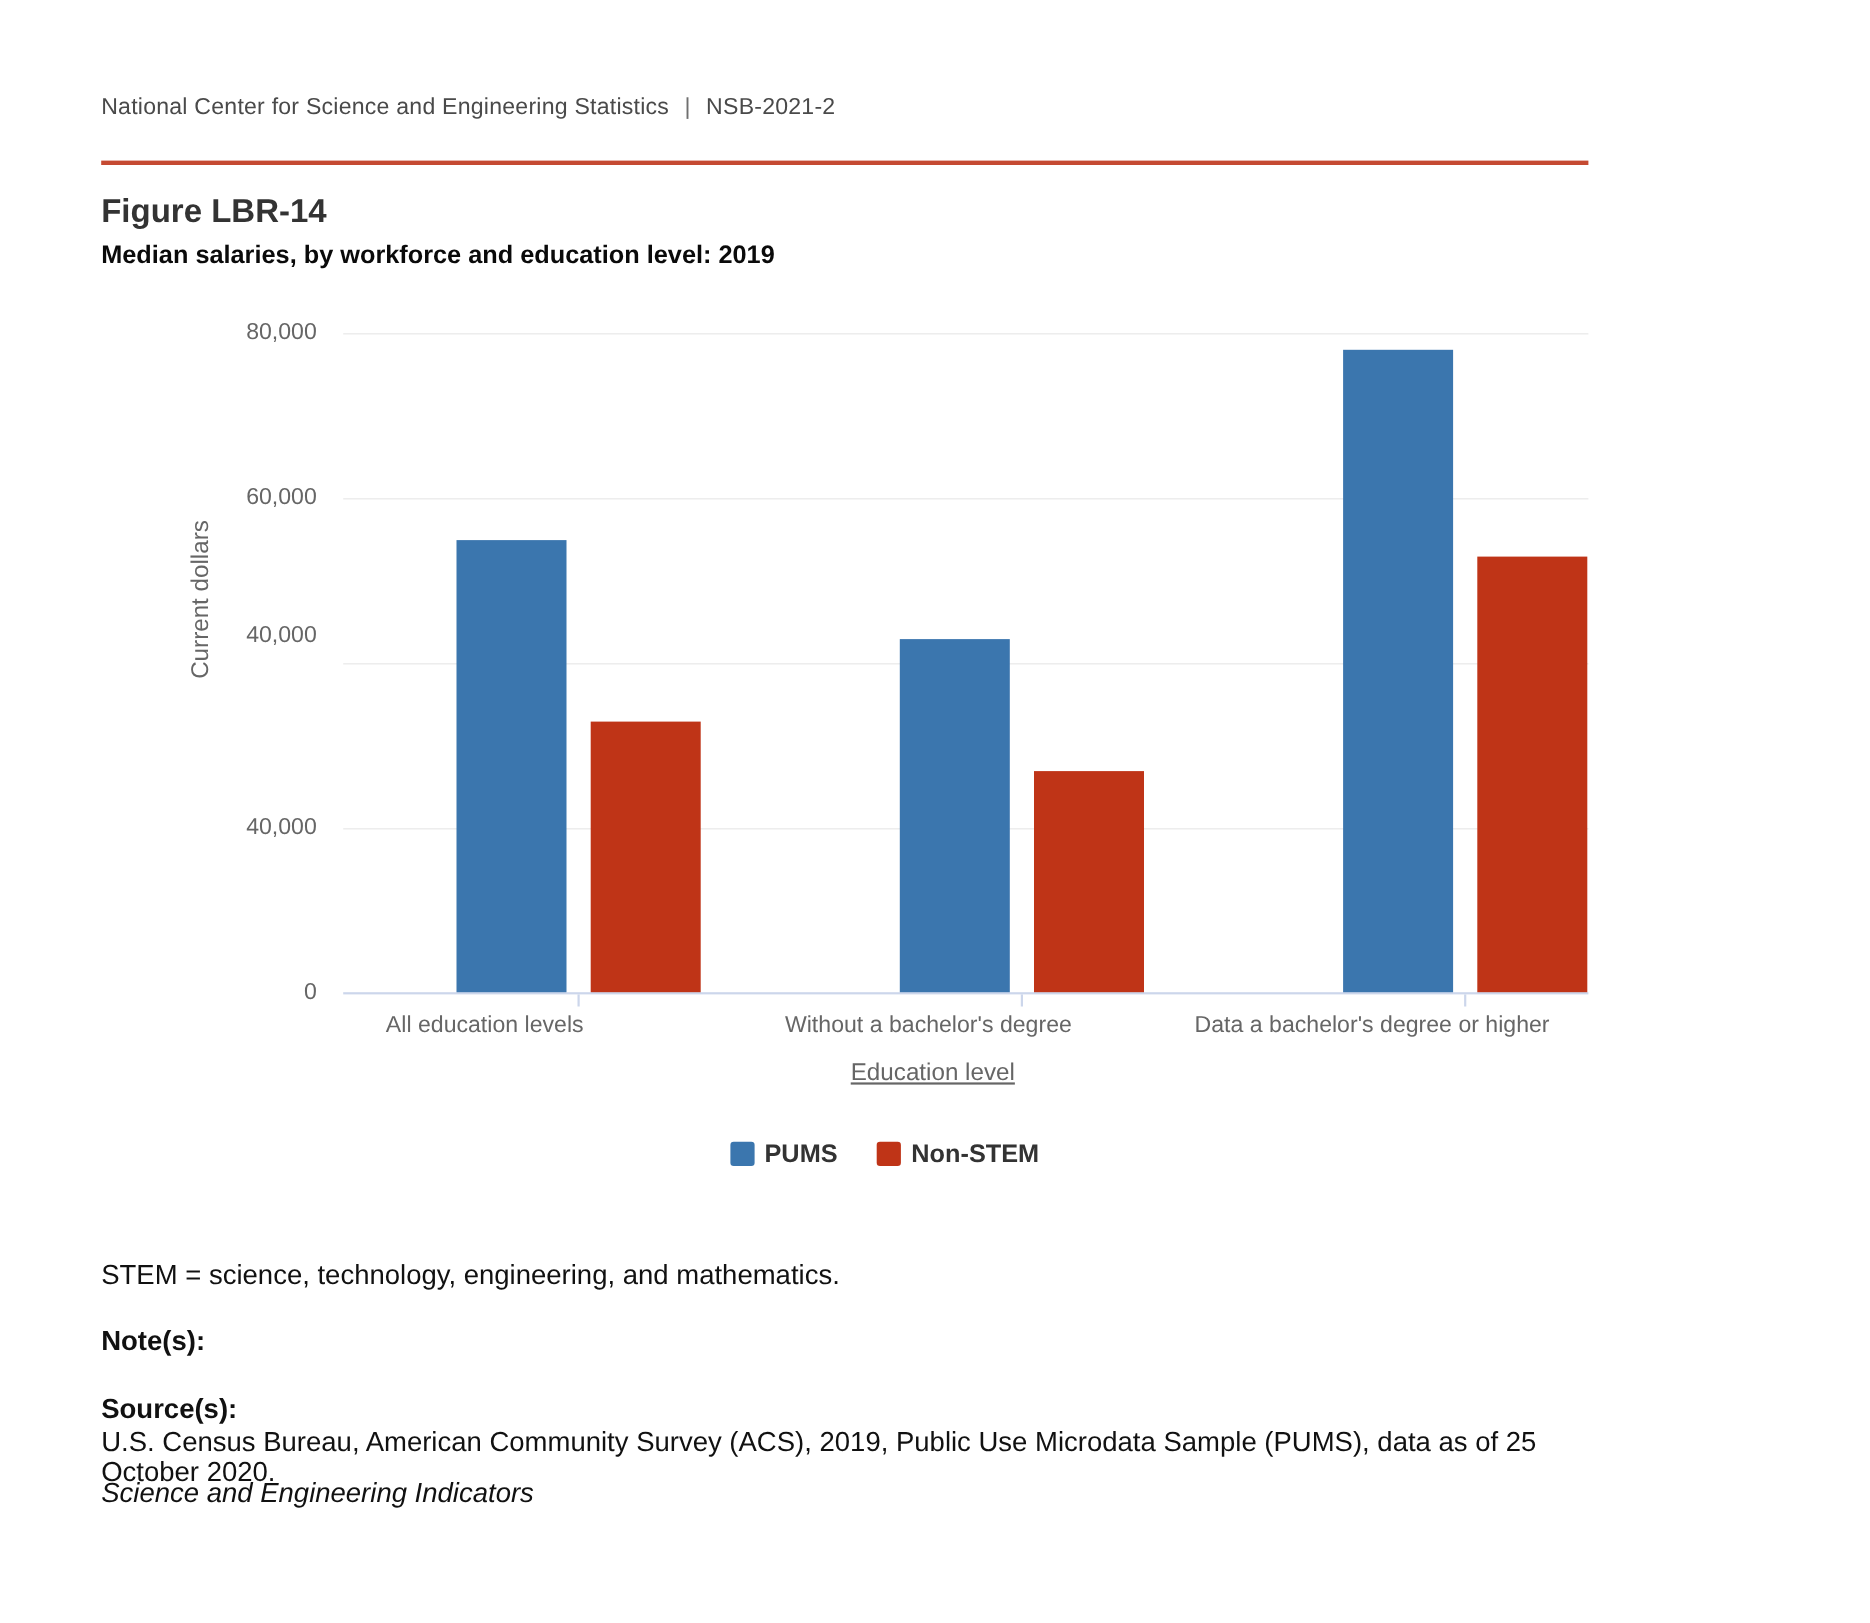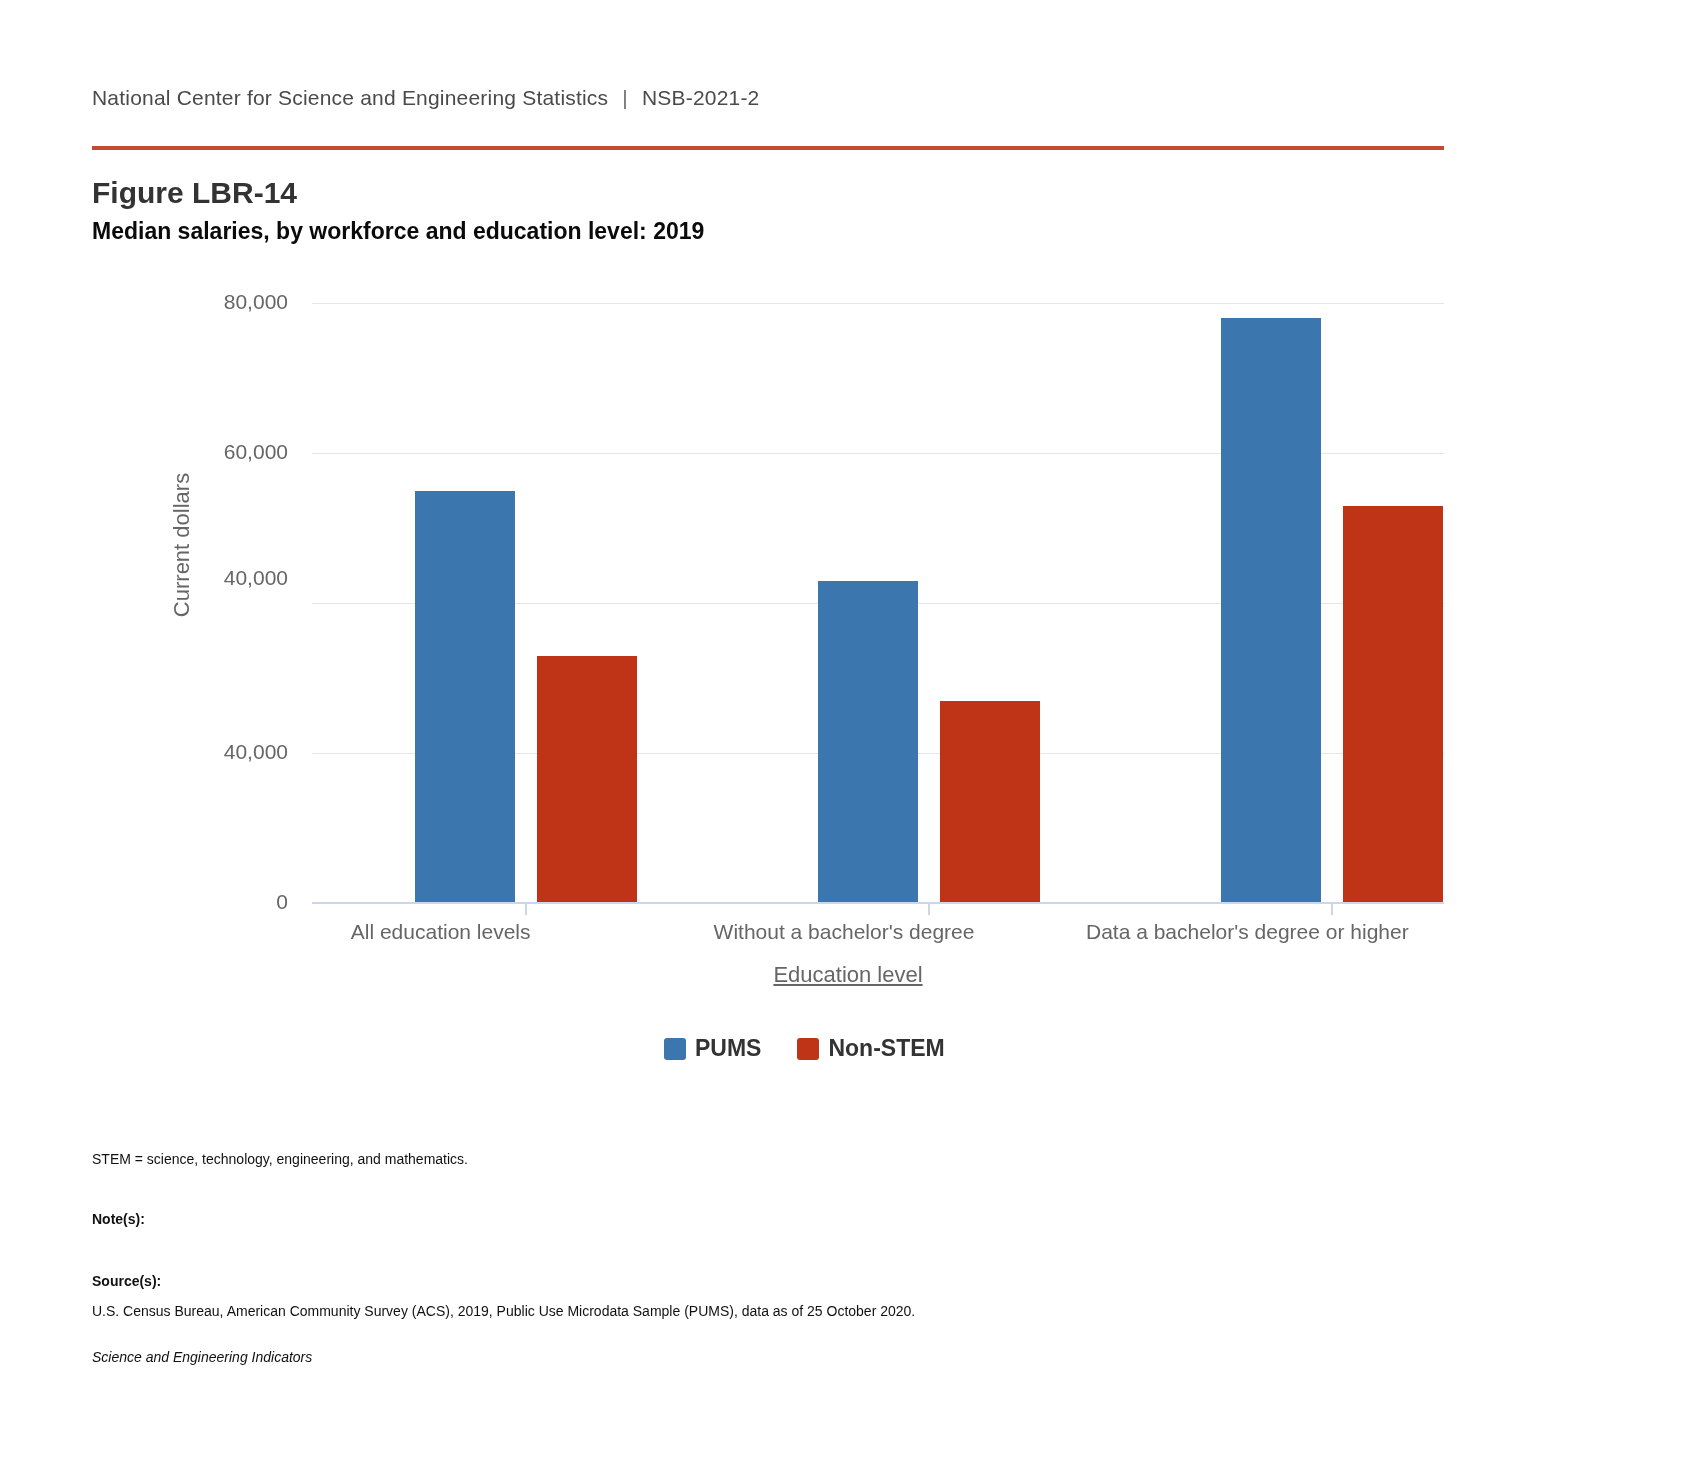--- a/index.html
+++ b/index.html
@@ -21,21 +21,21 @@
   .xlabel{position:absolute;font-size:21px;color:#666;white-space:nowrap;transform:translateX(-50%);}
   .yaxis-title{left:182px;top:545px;transform:translate(-50%,-50%) rotate(-90deg);
                font-size:22px;color:#666;white-space:nowrap;}
   .xaxis-title{left:848px;top:962px;transform:translateX(-50%);font-size:22px;color:#666;white-space:nowrap;text-decoration:underline;}
   
   .legend{left:664px;top:1035px;display:flex;align-items:center;gap:36px;}
   .legend-item{display:flex;align-items:center;gap:9px;cursor:pointer;}
   .swatch{width:22px;height:22px;border-radius:3px;display:inline-block;}
   .legend-label{font-size:23px;font-weight:bold;color:#333;}
   
-  .foot{left:92px;color:#111;font-size:14px;line-height:27px;max-width:1560px;}
+  .foot{left:92px;color:#111;font-size:25px;line-height:27px;max-width:1560px;}
   .bold{font-weight:bold;}
   .italic{font-style:italic;}
 </style>
 </head>
 <body>
 
 <div id="page">
 
   <div class="abs org-line">
     <span>National Center for Science and Engineering Statistics</span><span class="sep">|</span><span>NSB-2021-2</span>

